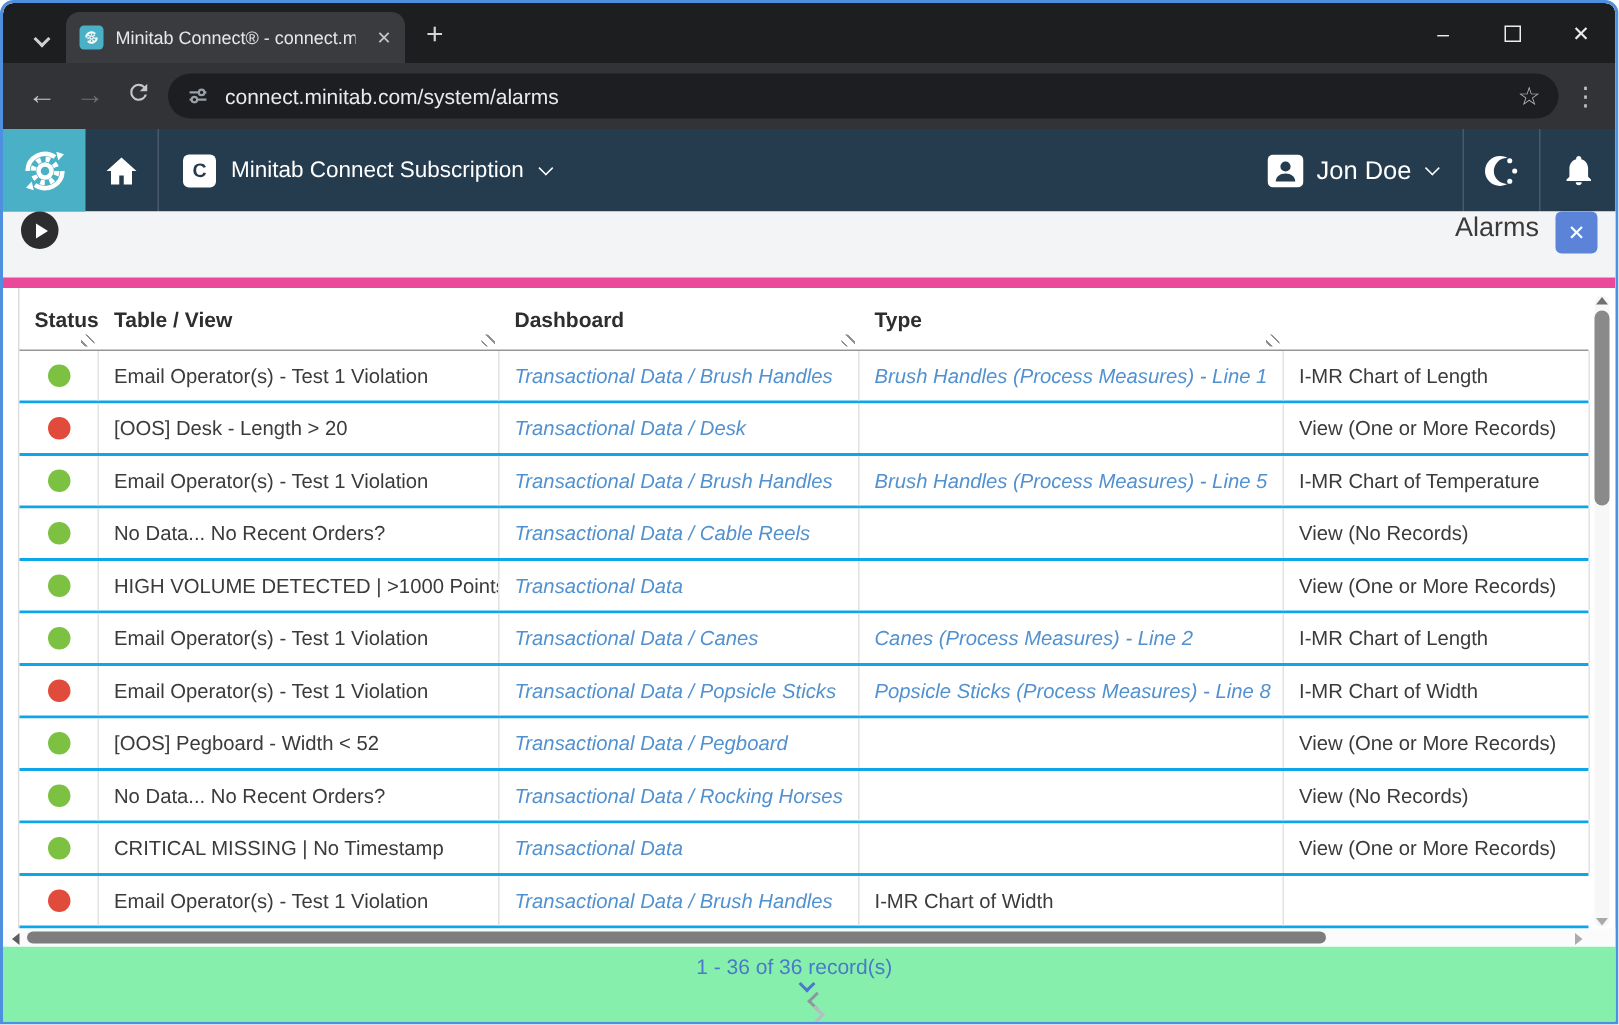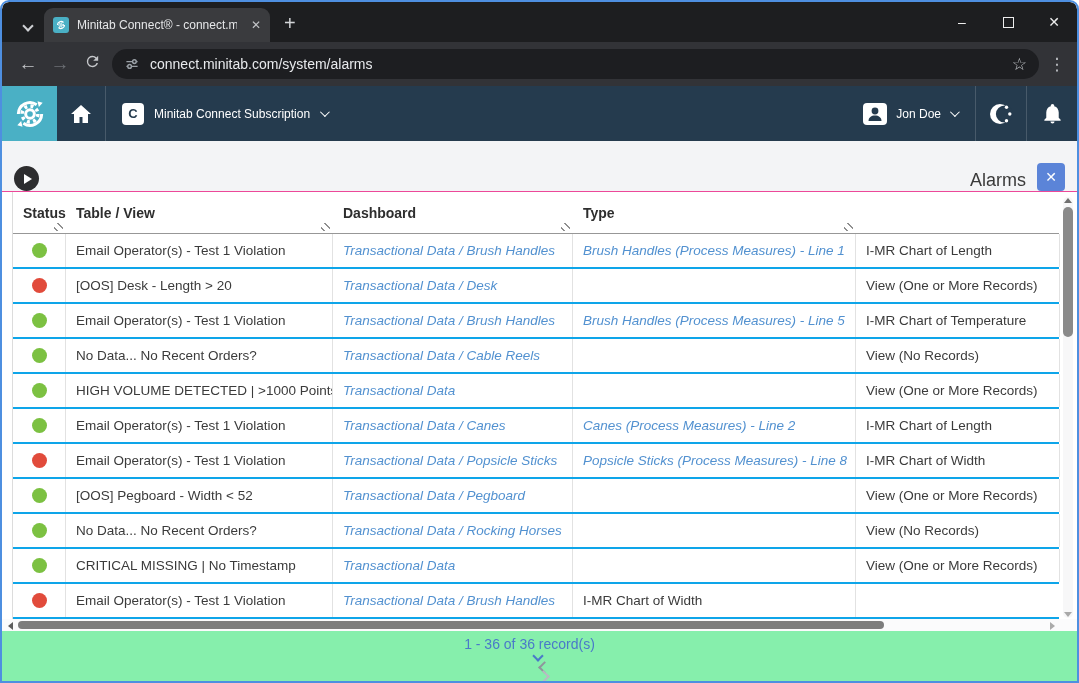--- a/index.html
+++ b/index.html
@@ -27,29 +27,29 @@
   .star { margin-left:auto; color:#c0c3c7; font-size:17px; }
   .kebab { color:#c0c3c7; font-size:17px; width:20px; text-align:center; }
 
   
   .app-header { height:55px; background:#253B4E; display:flex; align-items:center; color:#fff; }
   .logo-block { width:55px; height:55px; background:#4AB0C5; display:flex; align-items:center; justify-content:center; flex:0 0 55px; }
   .home-btn { width:48px; display:flex; justify-content:center; }
   .vdiv { width:1px; height:55px; background:rgba(255,255,255,.16); }
   .sub-picker { display:flex; align-items:center; gap:10px; padding:0 16px; height:55px; }
   .c-badge { width:22px; height:22px; background:#fff; color:#253B4E; border-radius:4px; font-weight:bold; font-size:13px; display:flex; align-items:center; justify-content:center; }
-  .sub-label { font-size:12px; }
+  .sub-label { font-size:15px; }
   .chev-w { display:inline-block; width:7px; height:7px; border-right:1.6px solid #fff; border-bottom:1.6px solid #fff; transform:rotate(45deg) translateY(-2px); }
   .hdr-right { margin-left:auto; display:flex; align-items:center; height:55px; }
   .user-picker { display:flex; align-items:center; gap:9px; padding:0 18px; height:55px; }
-  .user-label { font-size:12px; }
+  .user-label { font-size:17px; }
   .icon-cell { width:50px; height:55px; display:flex; align-items:center; justify-content:center; }
 
   
-  .page-toolbar { height:51px; background:#f3f4f6; border-bottom:1px solid #ec4899; display:flex; align-items:flex-end; padding:0 12px; }
+  .page-toolbar { height:51px; background:#f3f4f6; border-bottom:7px solid #ec4899; display:flex; align-items:flex-start; padding:0 12px; }
   .play-btn { width:25px; height:25px; border-radius:50%; background:#2d2d2f; display:flex; align-items:center; justify-content:center; }
   .play-tri { width:0; height:0; border-left:8px solid #fff; border-top:5px solid transparent; border-bottom:5px solid transparent; margin-left:3px; }
   .tb-spacer { flex:1; }
   .page-title { font-size:18px; color:#3a3a3a; margin-right:11px; }
   .close-panel-btn { width:28px; height:28px; background:var(--close-button-blue,#5B84D8); border-radius:4px; color:#fff; display:flex; align-items:center; justify-content:center; font-size:14px; }
 
   
   .table-section { position:relative; height:439px; }
   .grid { margin-left:10px; width:1047px; border-left:1px solid #dcdcdc; }
   .thead { display:grid; grid-template-columns:53px 267px 240px 283px 204px; height:42px; border-bottom:1px solid #979797; }

